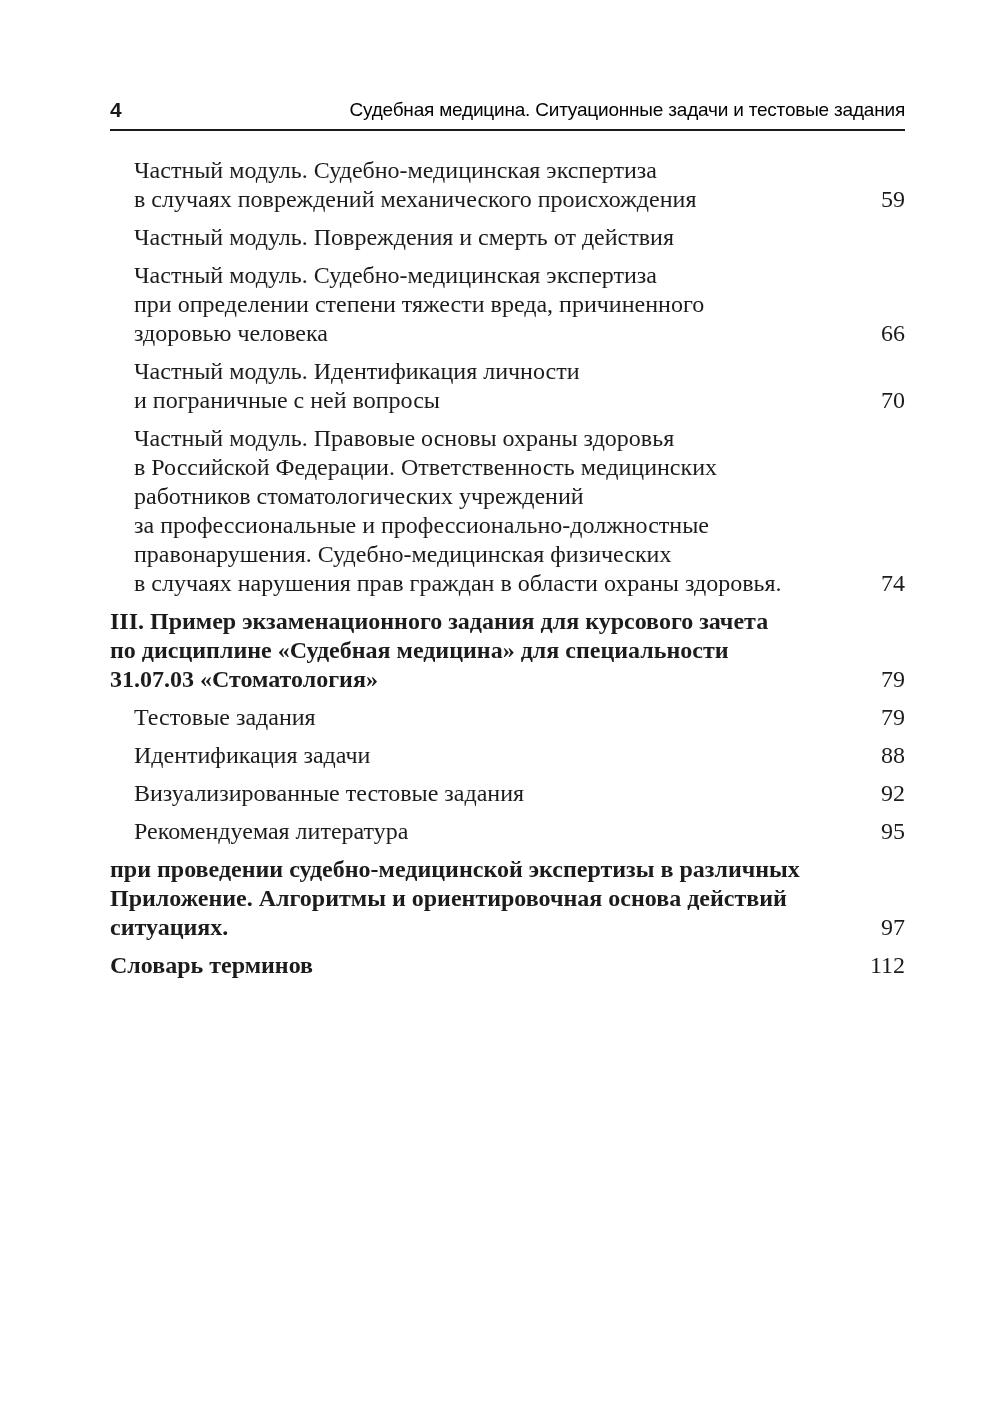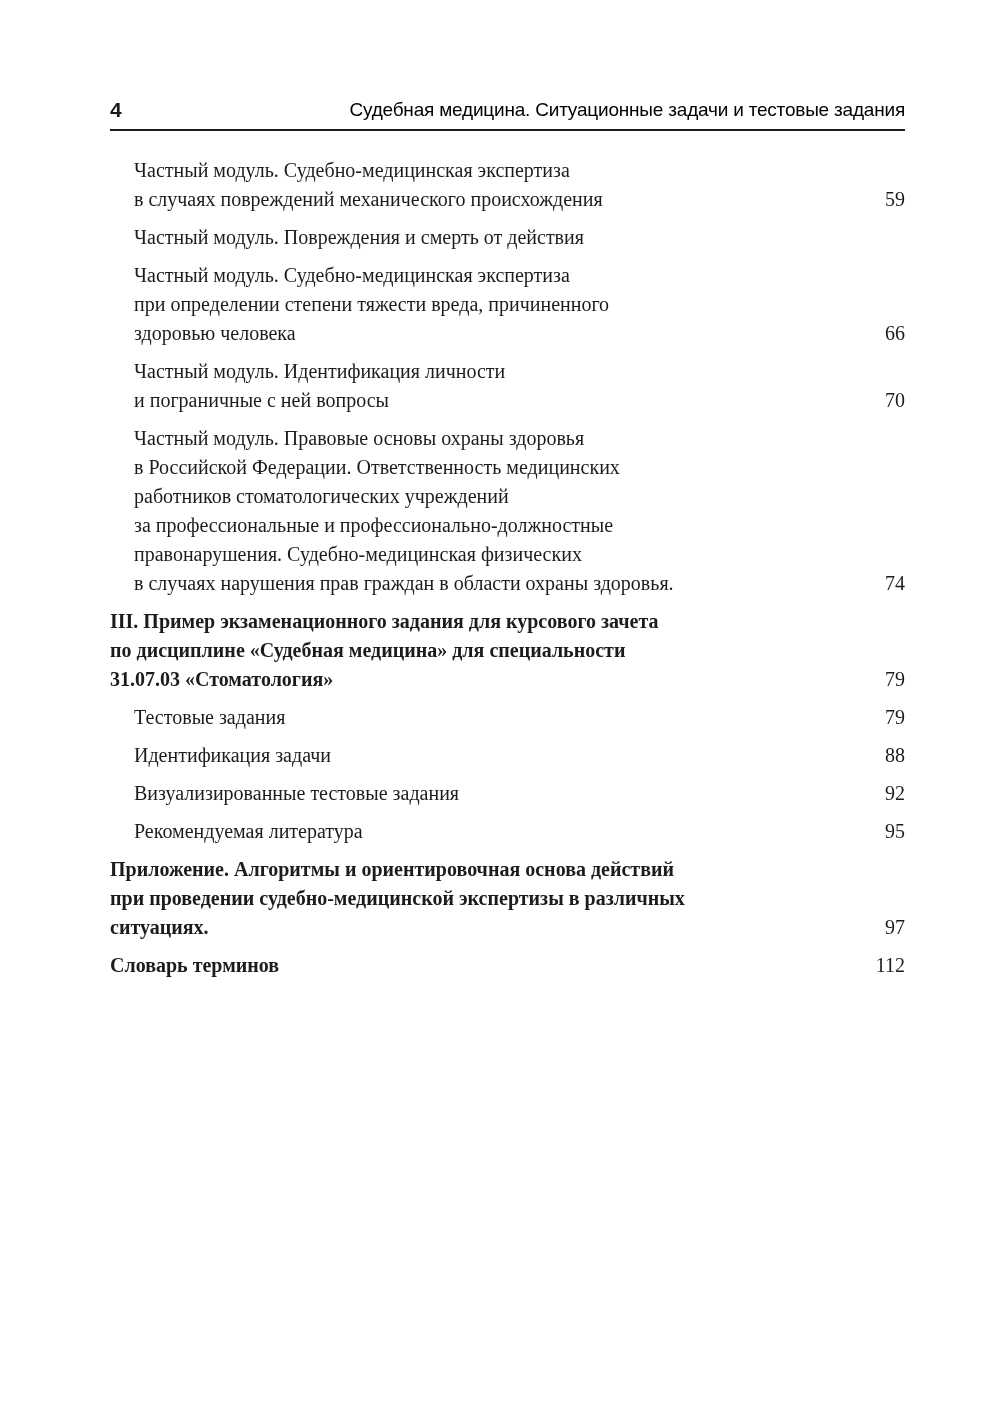--- a/index.html
+++ b/index.html
@@ -34,21 +34,21 @@
     color: #000000;
     letter-spacing: -0.2px;
   }
   .header-rule {
     height: 2px;
     background: #1a1a1a;
     margin-top: 8px;
   }
   .toc {
     margin-top: 25px;
-    font-size: 20px;
+    font-size: 24px;
     line-height: 29px;
   }
   .toc-entry { margin-bottom: 9px; }
   .toc-entry.bold { font-weight: 700; margin-top: 6px; }
   .toc-entry.indent { padding-left: 24px; }
   .toc-line { white-space: nowrap; }
   .toc-line.last { display: flex; align-items: flex-end; }
   .toc-text { white-space: pre; }
   .dot-leader {
     flex: 1 1 auto;
@@ -152,22 +152,22 @@
           </div>
         </div>
         <div class="toc-entry indent">
           <div class="toc-line last">
             <span class="toc-text">Рекомендуемая литература</span>
             <span class="dot-leader"></span>
             <span class="toc-pagenum">95</span>
           </div>
         </div>
         <div class="toc-entry bold">
+          <div class="toc-line"><span class="toc-text">при проведении судебно-медицинской экспертизы в различных</span></div>
           <div class="toc-line"><span class="toc-text">Приложение. Алгоритмы и ориентировочная основа действий</span></div>
-          <div class="toc-line"><span class="toc-text">при проведении судебно-медицинской экспертизы в различных</span></div>
           <div class="toc-line last">
             <span class="toc-text">ситуациях.</span>
             <span class="dot-leader"></span>
             <span class="toc-pagenum">97</span>
           </div>
         </div>
         <div class="toc-entry bold">
           <div class="toc-line last">
             <span class="toc-text">Словарь терминов</span>
             <span class="dot-leader"></span>

